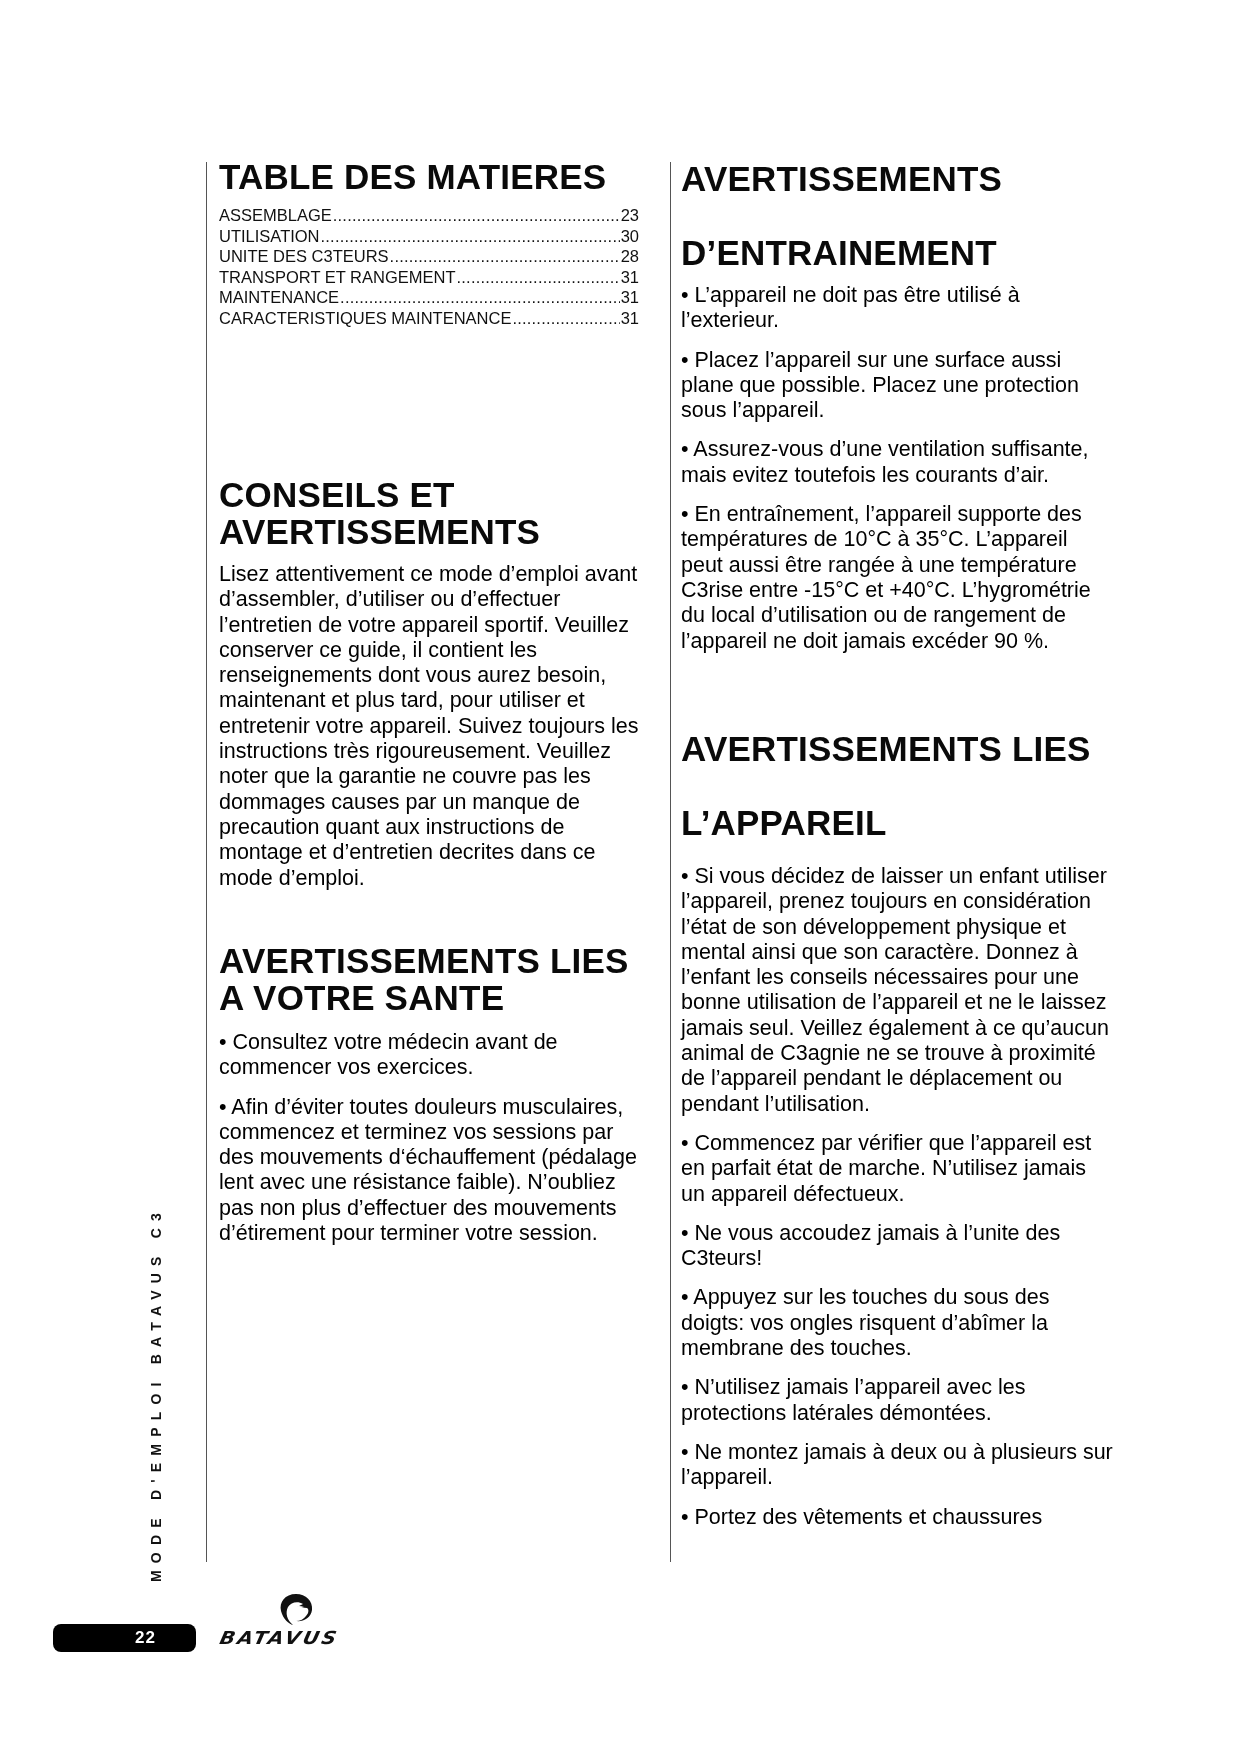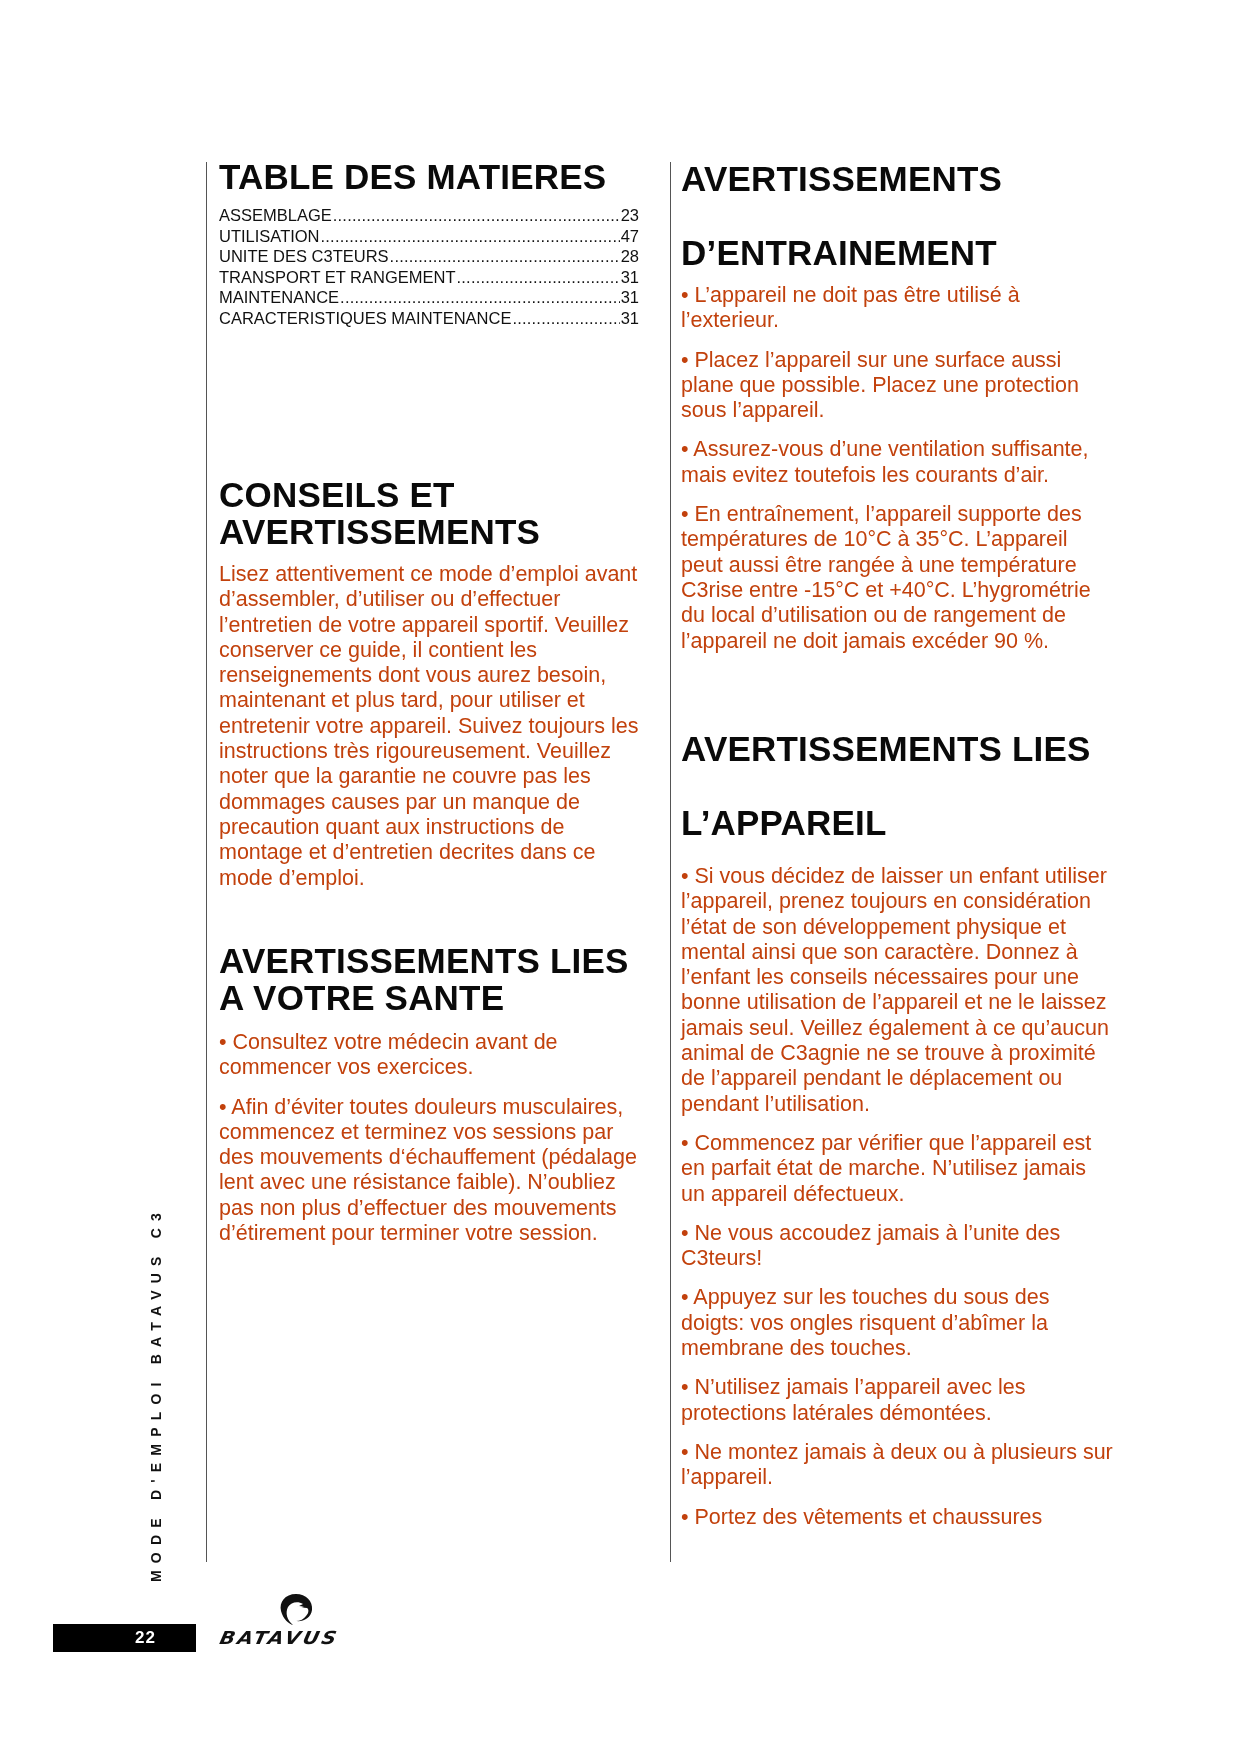--- a/index.html
+++ b/index.html
@@ -40,21 +40,21 @@
     .toc-dots {
       flex: 1 1 auto; overflow: hidden; white-space: nowrap;
       margin: 0 1px; letter-spacing: 0.2px;
     }
     .toc-page { flex: 0 0 auto; }
 
     .p {
       font-size: 21.5px;
       line-height: 25.3px;
       margin: 0;
-      color: #c2410c;
+      color: #000000;
     }
     .bullet { margin-top: 14px; }
     .bullet:first-child { margin-top: 0; }
 
     .sidebar-text {
       position: absolute;
       left: 132px;
       top: 1582px;
       transform-origin: 0 0;
       transform: rotate(-90deg);
@@ -69,20 +69,21 @@
       left: 37px; top: 1624px;
       width: 143px; height: 28px;
       background: #000000;
       color: #ffffff;
       font-weight: bold;
       font-size: 17px;
       line-height: 28px;
       text-align: right;
       padding-right: 0;
       box-sizing: border-box;
+      border-radius: 8px;
     }
     .page-badge span { position: absolute; right: 40px; top: 0; letter-spacing: 1px; }
     .logo {
       position: absolute; left: 204px; top: 1592px; width: 150px; height: 60px;
     }
     .logo-word {
       position: absolute; left: 0; top: 34px;
       font-weight: bold; font-style: italic;
       font-size: 20px; letter-spacing: 2.5px;
       transform: skewX(-12deg) scaleY(0.9);
@@ -101,21 +102,21 @@
       <h1 class="h1" style="margin-top:-4px;">TABLE DES MATIERES</h1>
       <div class="toc">
         <div class="toc-row">
           <span class="toc-label">ASSEMBLAGE</span>
           <span class="toc-dots">..............................................................................................................</span>
           <span class="toc-page">23</span>
         </div>
         <div class="toc-row">
           <span class="toc-label">UTILISATION</span>
           <span class="toc-dots">..............................................................................................................</span>
-          <span class="toc-page">47</span>
+          <span class="toc-page">30</span>
         </div>
         <div class="toc-row">
           <span class="toc-label">UNITE DES C3TEURS</span>
           <span class="toc-dots">..............................................................................................................</span>
           <span class="toc-page">28</span>
         </div>
         <div class="toc-row">
           <span class="toc-label">TRANSPORT ET RANGEMENT</span>
           <span class="toc-dots">..............................................................................................................</span>
           <span class="toc-page">31</span>

